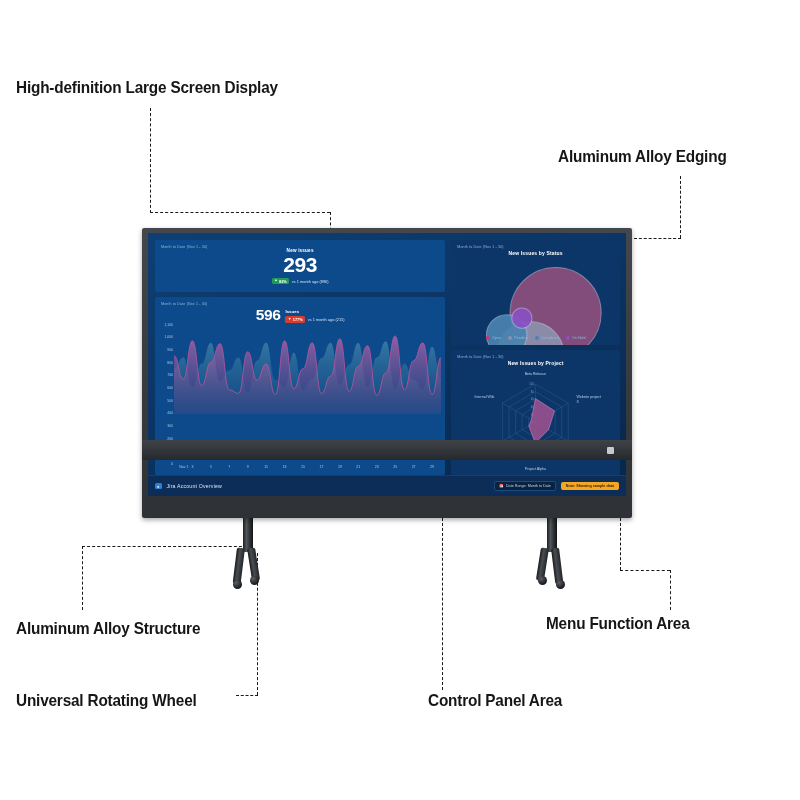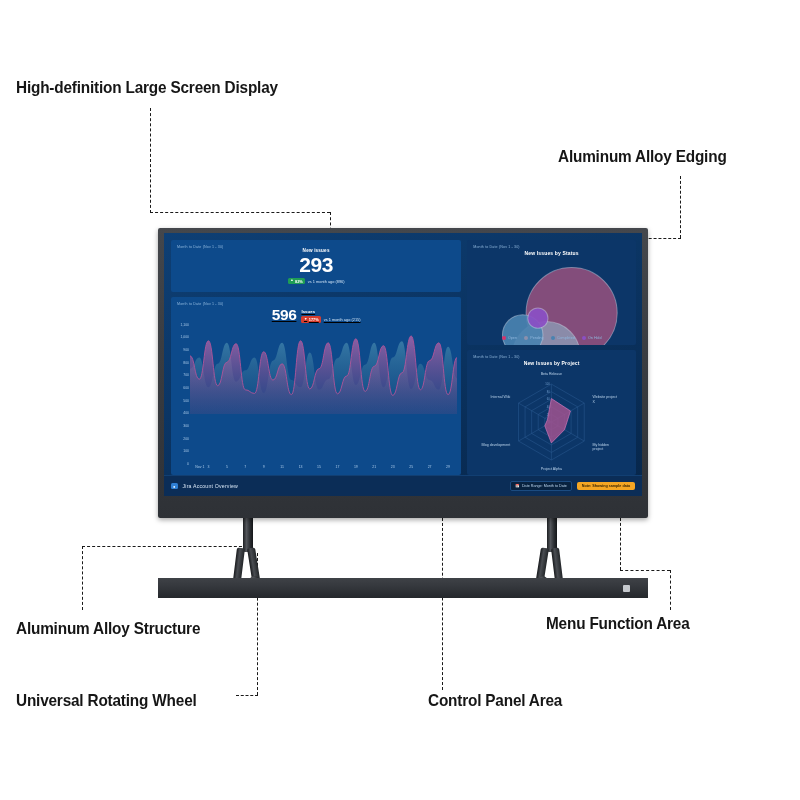--- a/index.html
+++ b/index.html
@@ -30,21 +30,21 @@
   #lbl-wheel{left:16px;  top:691px;}
   #lbl-ctrl {left:428px; top:691px;}
   #lbl-menu {left:546px; top:614px;}
 
   
   .lead{position:absolute;}
   .lead-v{border-left:1.6px dashed #1a1a1a;width:0;}
   .lead-h{border-top:1.6px dashed #1a1a1a;height:0;}
 
   
-  #tv{position:absolute;left:158px;top:228px;width:490px;height:370px;}
+  #tv{position:absolute;left:142px;top:228px;width:490px;height:232px;}
   #tv-bezel{
     position:absolute;left:0;top:0;width:490px;height:290px;
     background:linear-gradient(180deg,#44474c 0%,#3a3d42 40%,#2e3136 100%);
     border-radius:2px;
     box-shadow:0 2px 5px rgba(0,0,0,.35);
   }
   #tv-screen{
     position:absolute;left:6px;top:5px;width:478px;height:263px;
     background:#0a2a52;
     overflow:hidden;
@@ -106,21 +106,21 @@
     display:inline-flex;align-items:center;gap:1.5px;
     padding:.8px 2.5px;border-radius:1.5px;
     font-size:3.9px;font-weight:700;color:#ffffff;
   }
   .pill.up{background:#1f9d55;}
   .pill.down{background:#d63d2e;}
   .pill .arw{font-size:3.4px;line-height:1;}
   .kpi-note{font-size:3.9px;color:#cfe2f5;}
 
   
-  #card-area{flex:1;display:flex;flex-direction:column;min-height:0;padding:0;text-decoration:underline;}
+  #card-area{flex:1;display:flex;flex-direction:column;min-height:0;padding:0;}
   #area-head{display:flex;align-items:flex-end;justify-content:center;gap:5px;padding:10px 0 2px;}
   #area-value{font-size:15.5px;font-weight:700;color:#fff;line-height:1;letter-spacing:-.4px;}
   #area-meta{display:flex;flex-direction:column;gap:1.5px;}
   #area-meta-title{font-size:4.4px;font-weight:700;color:#fff;}
   #area-meta-row{display:flex;align-items:center;gap:2.5px;}
   #area-plot{flex:1;position:relative;min-height:0;margin:0 4px 0 2px;}
   .yaxis{position:absolute;left:0;top:0;bottom:11px;width:17px;}
   .ytick{
     position:absolute;right:1px;font-size:3.4px;color:#a9c9e8;
     transform:translateY(-50%);white-space:nowrap;

